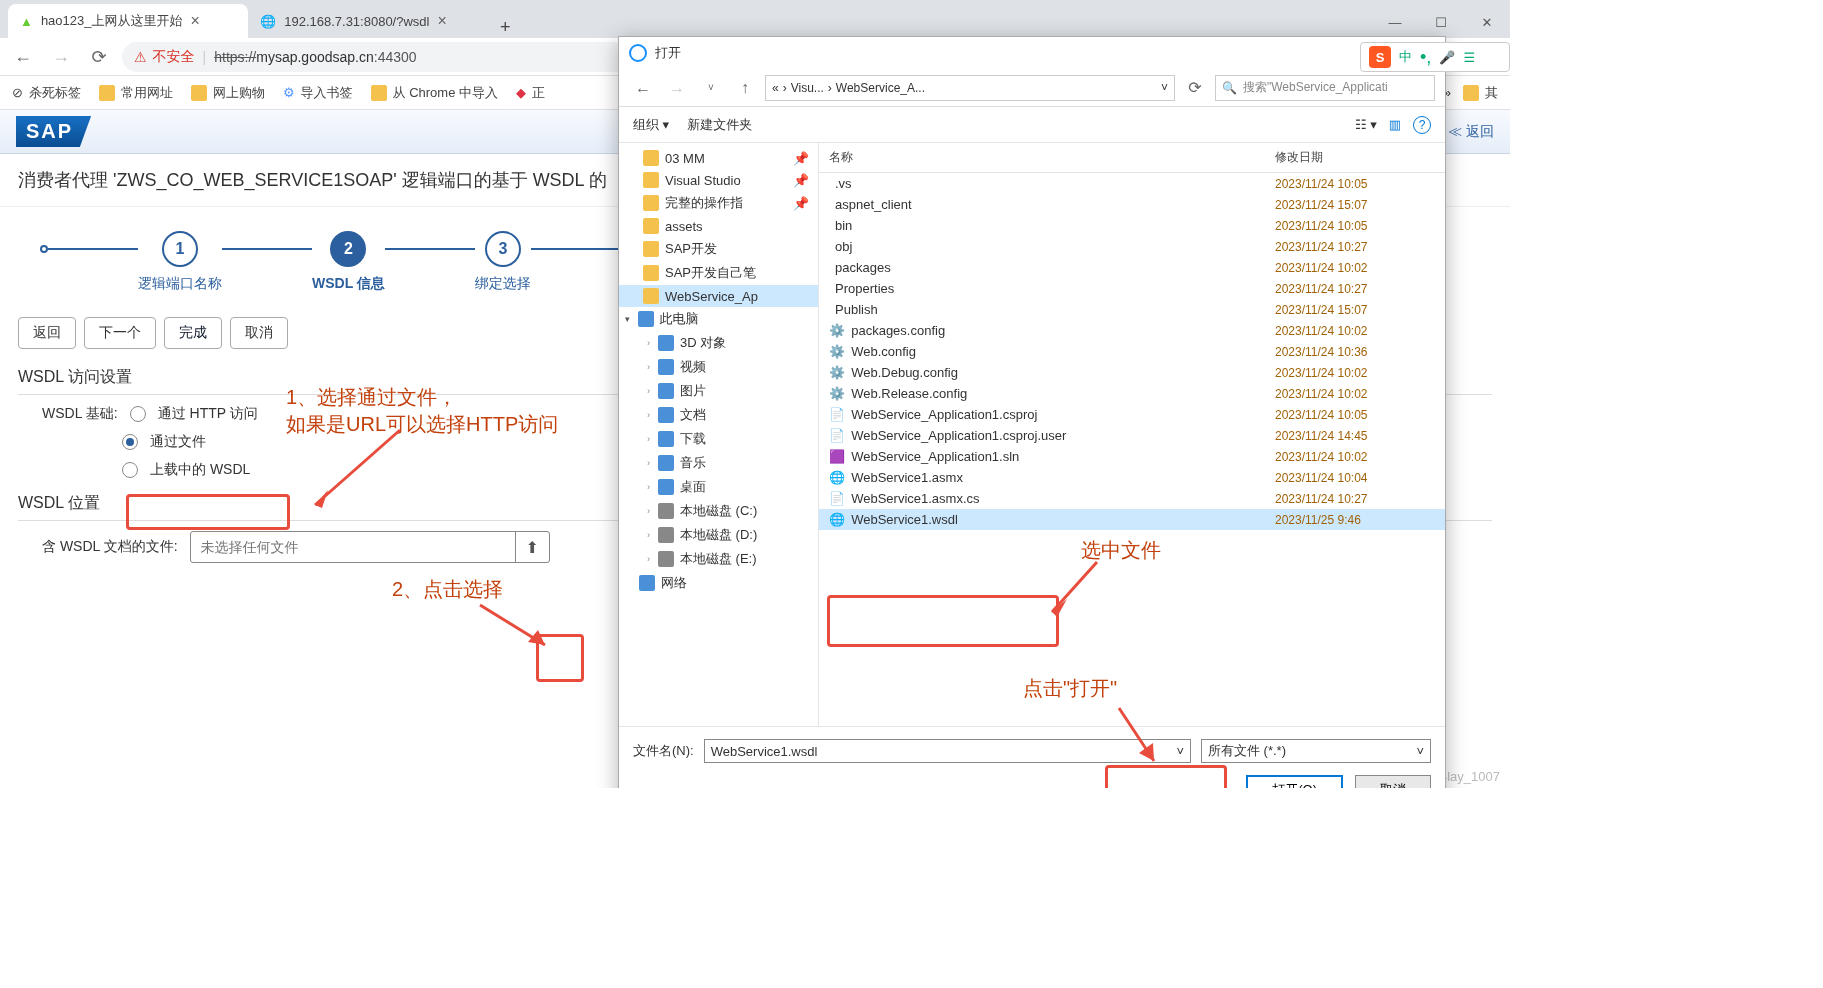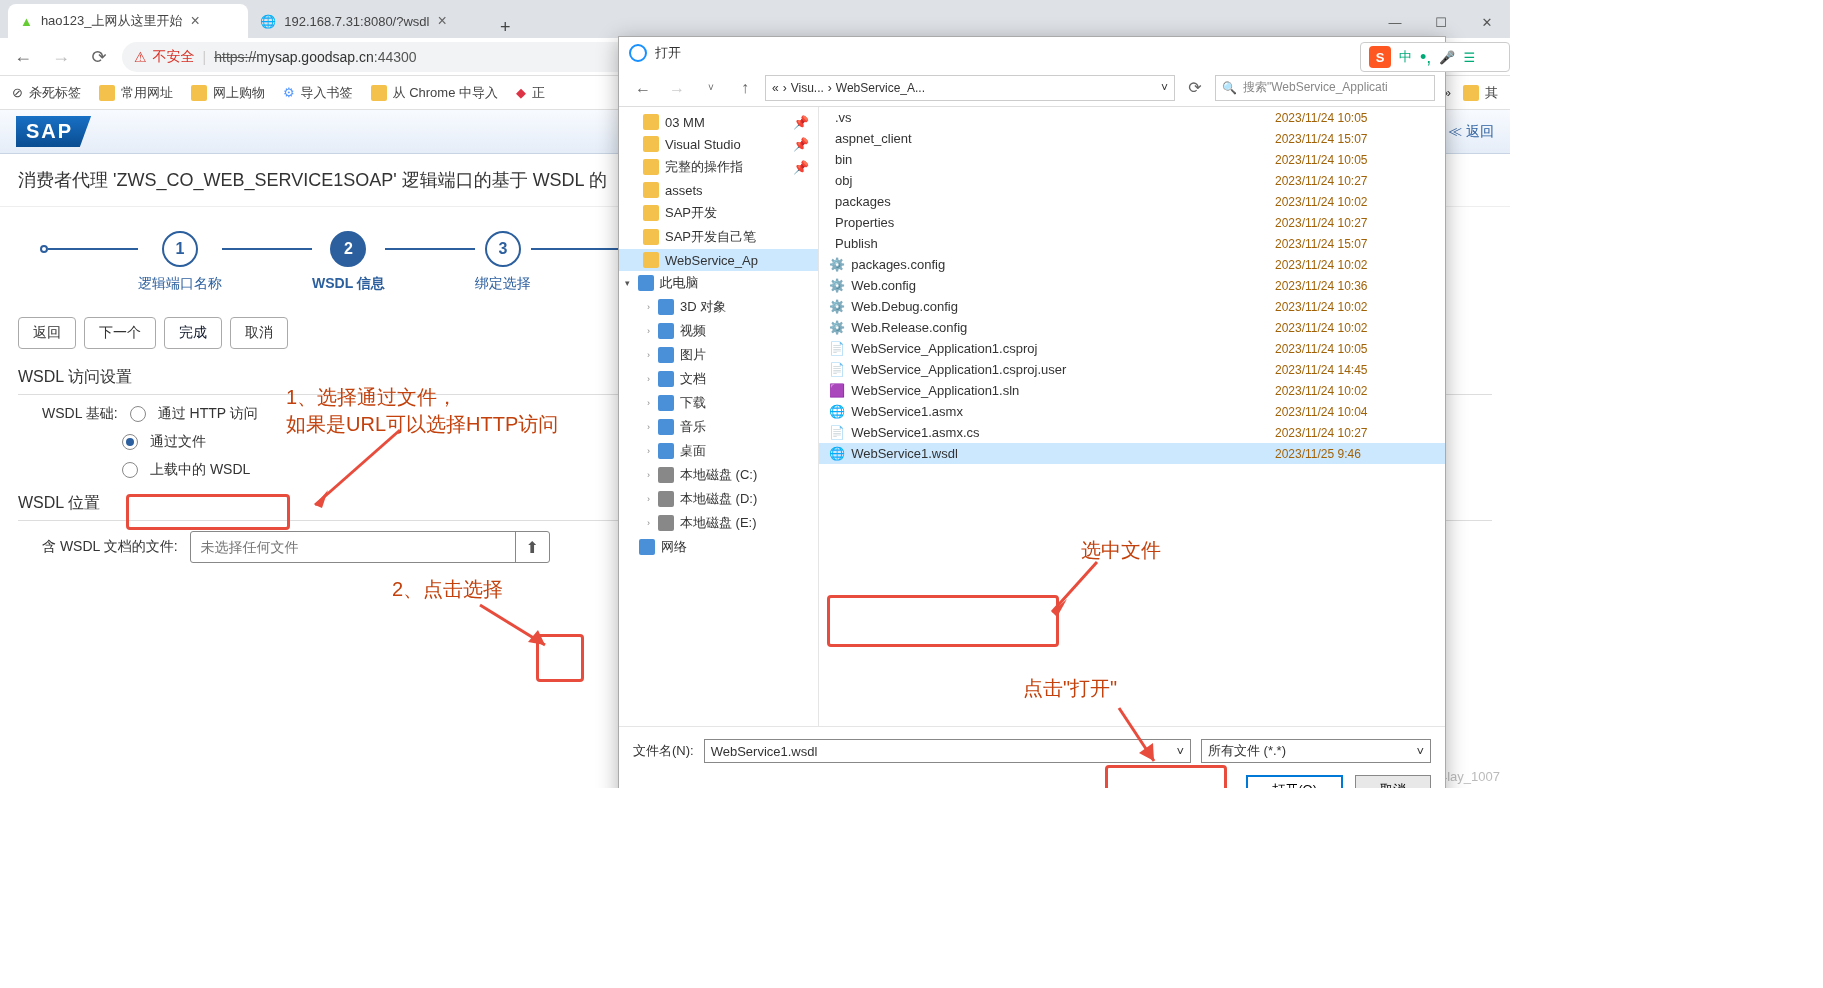--- a/index.html
+++ b/index.html
@@ -286,20 +286,29 @@
         <span>›</span>
       <span class="fd-path-seg">WebService_A...</span>
       <span style="margin-left:auto">˅</span>
     </div>
     <div class="fd-navbtn">⟳</div>
     <div class="fd-search">
       <span>🔍</span>
       <span>搜索"WebService_Applicati</span>
     </div>
   </div>
+  <div class="fd-toolbar">
+    <span><span>组织</span> ▾</span>
+    <span>新建文件夹</span>
+    <div class="right">
+      <span>☷ ▾</span>
+      <span style="color:#0078d7">▥</span>
+      <span style="color:#0078d7;border:1px solid #0078d7;border-radius:50%;width:18px;height:18px;display:inline-flex;align-items:center;justify-content:center;font-size:12px">?</span>
+    </div>
+  </div>
   <div class="fd-body">
     <div class="fd-tree" id="fd-tree">
         <div class="fd-tree-item">
           <span class="fico folder"></span>
           <span>03 MM</span>
           <span style="margin-left:auto;color:#888">📌</span>
         </div>
         <div class="fd-tree-item">
           <span class="fico folder"></span>
           <span>Visual Studio</span>
@@ -380,20 +389,24 @@
           <span style="margin-left:-14px;margin-right:2px;font-size:9px;color:#888">›</span>
           <span class="fico drive"></span>
           <span>本地磁盘 (E:)</span>
         </div>
         <div class="fd-tree-item l1">
           <span class="fico pc"></span>
           <span>网络</span>
         </div>
       </div>
     <div class="fd-list">
+      <div class="fd-cols">
+        <div class="fd-col-name">名称</div>
+        <div class="fd-col-date">修改日期</div>
+      </div>
       <div id="fd-files">
           <div class="fd-row">
             <div class="fname">
               <span><span class="fico folder"></span></span>
               <span>.vs</span>
             </div>
             <div class="fdate">2023/11/24 10:05</div>
           </div>
           <div class="fd-row">
             <div class="fname">

